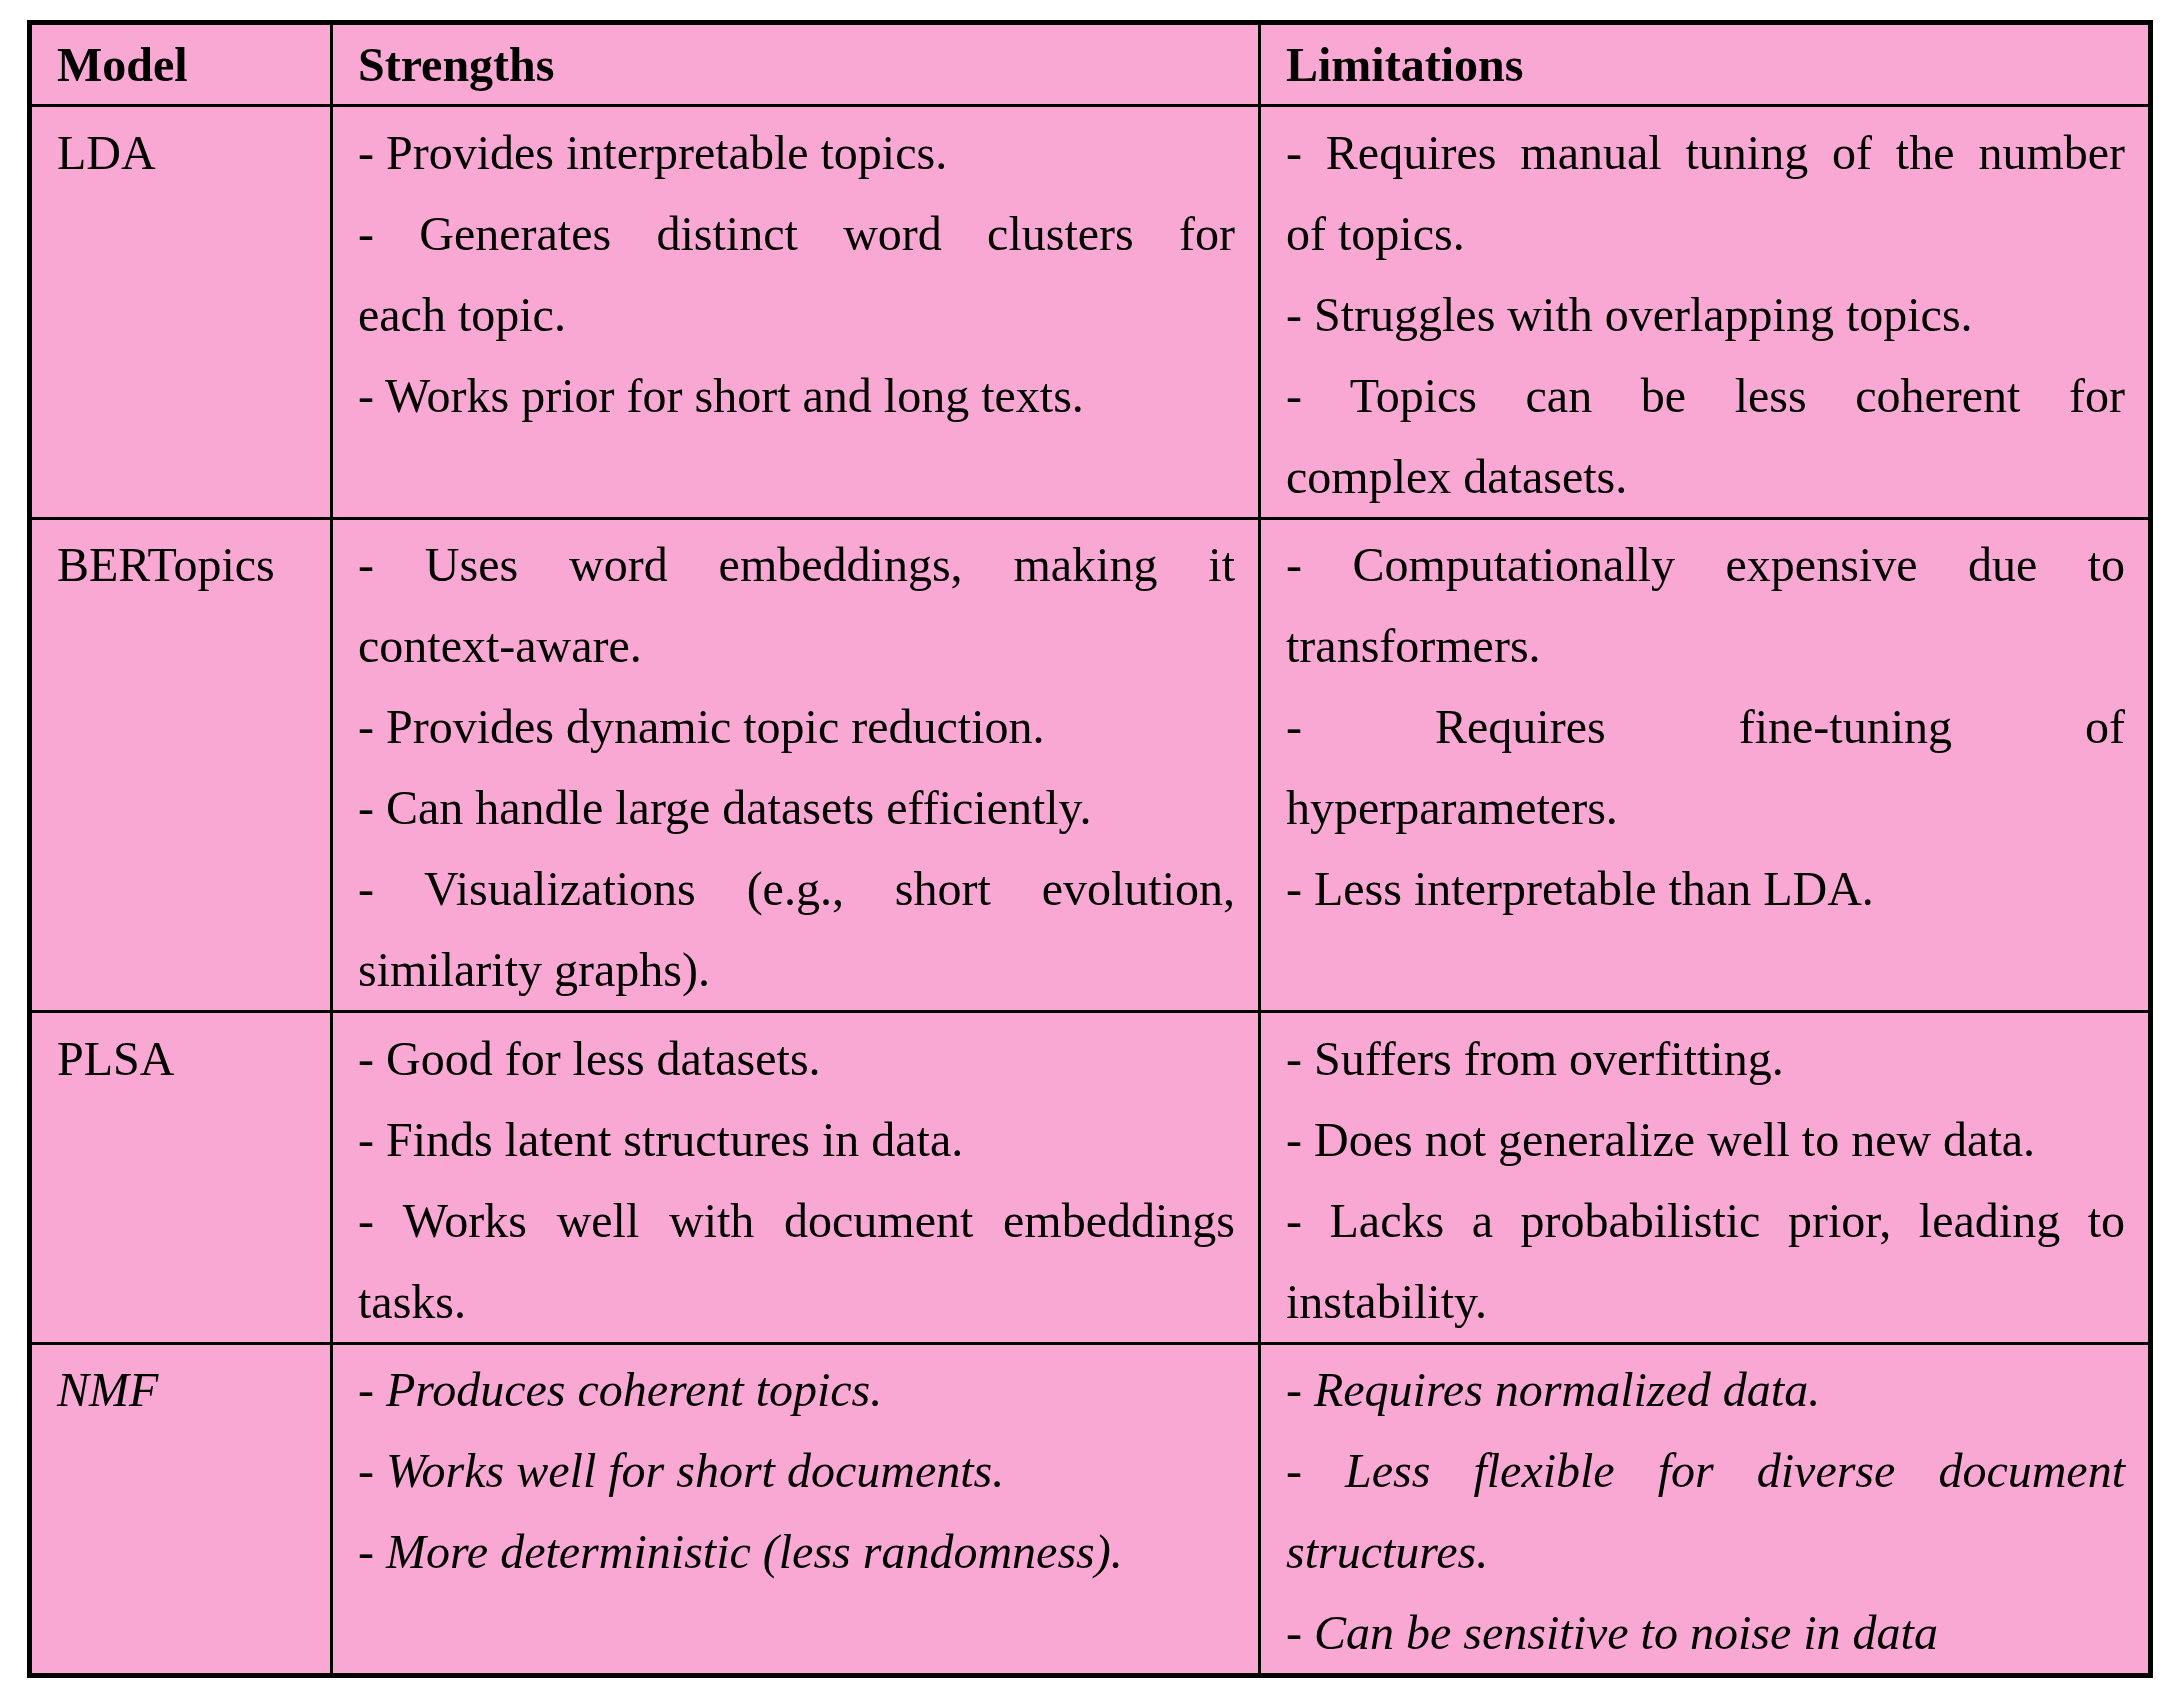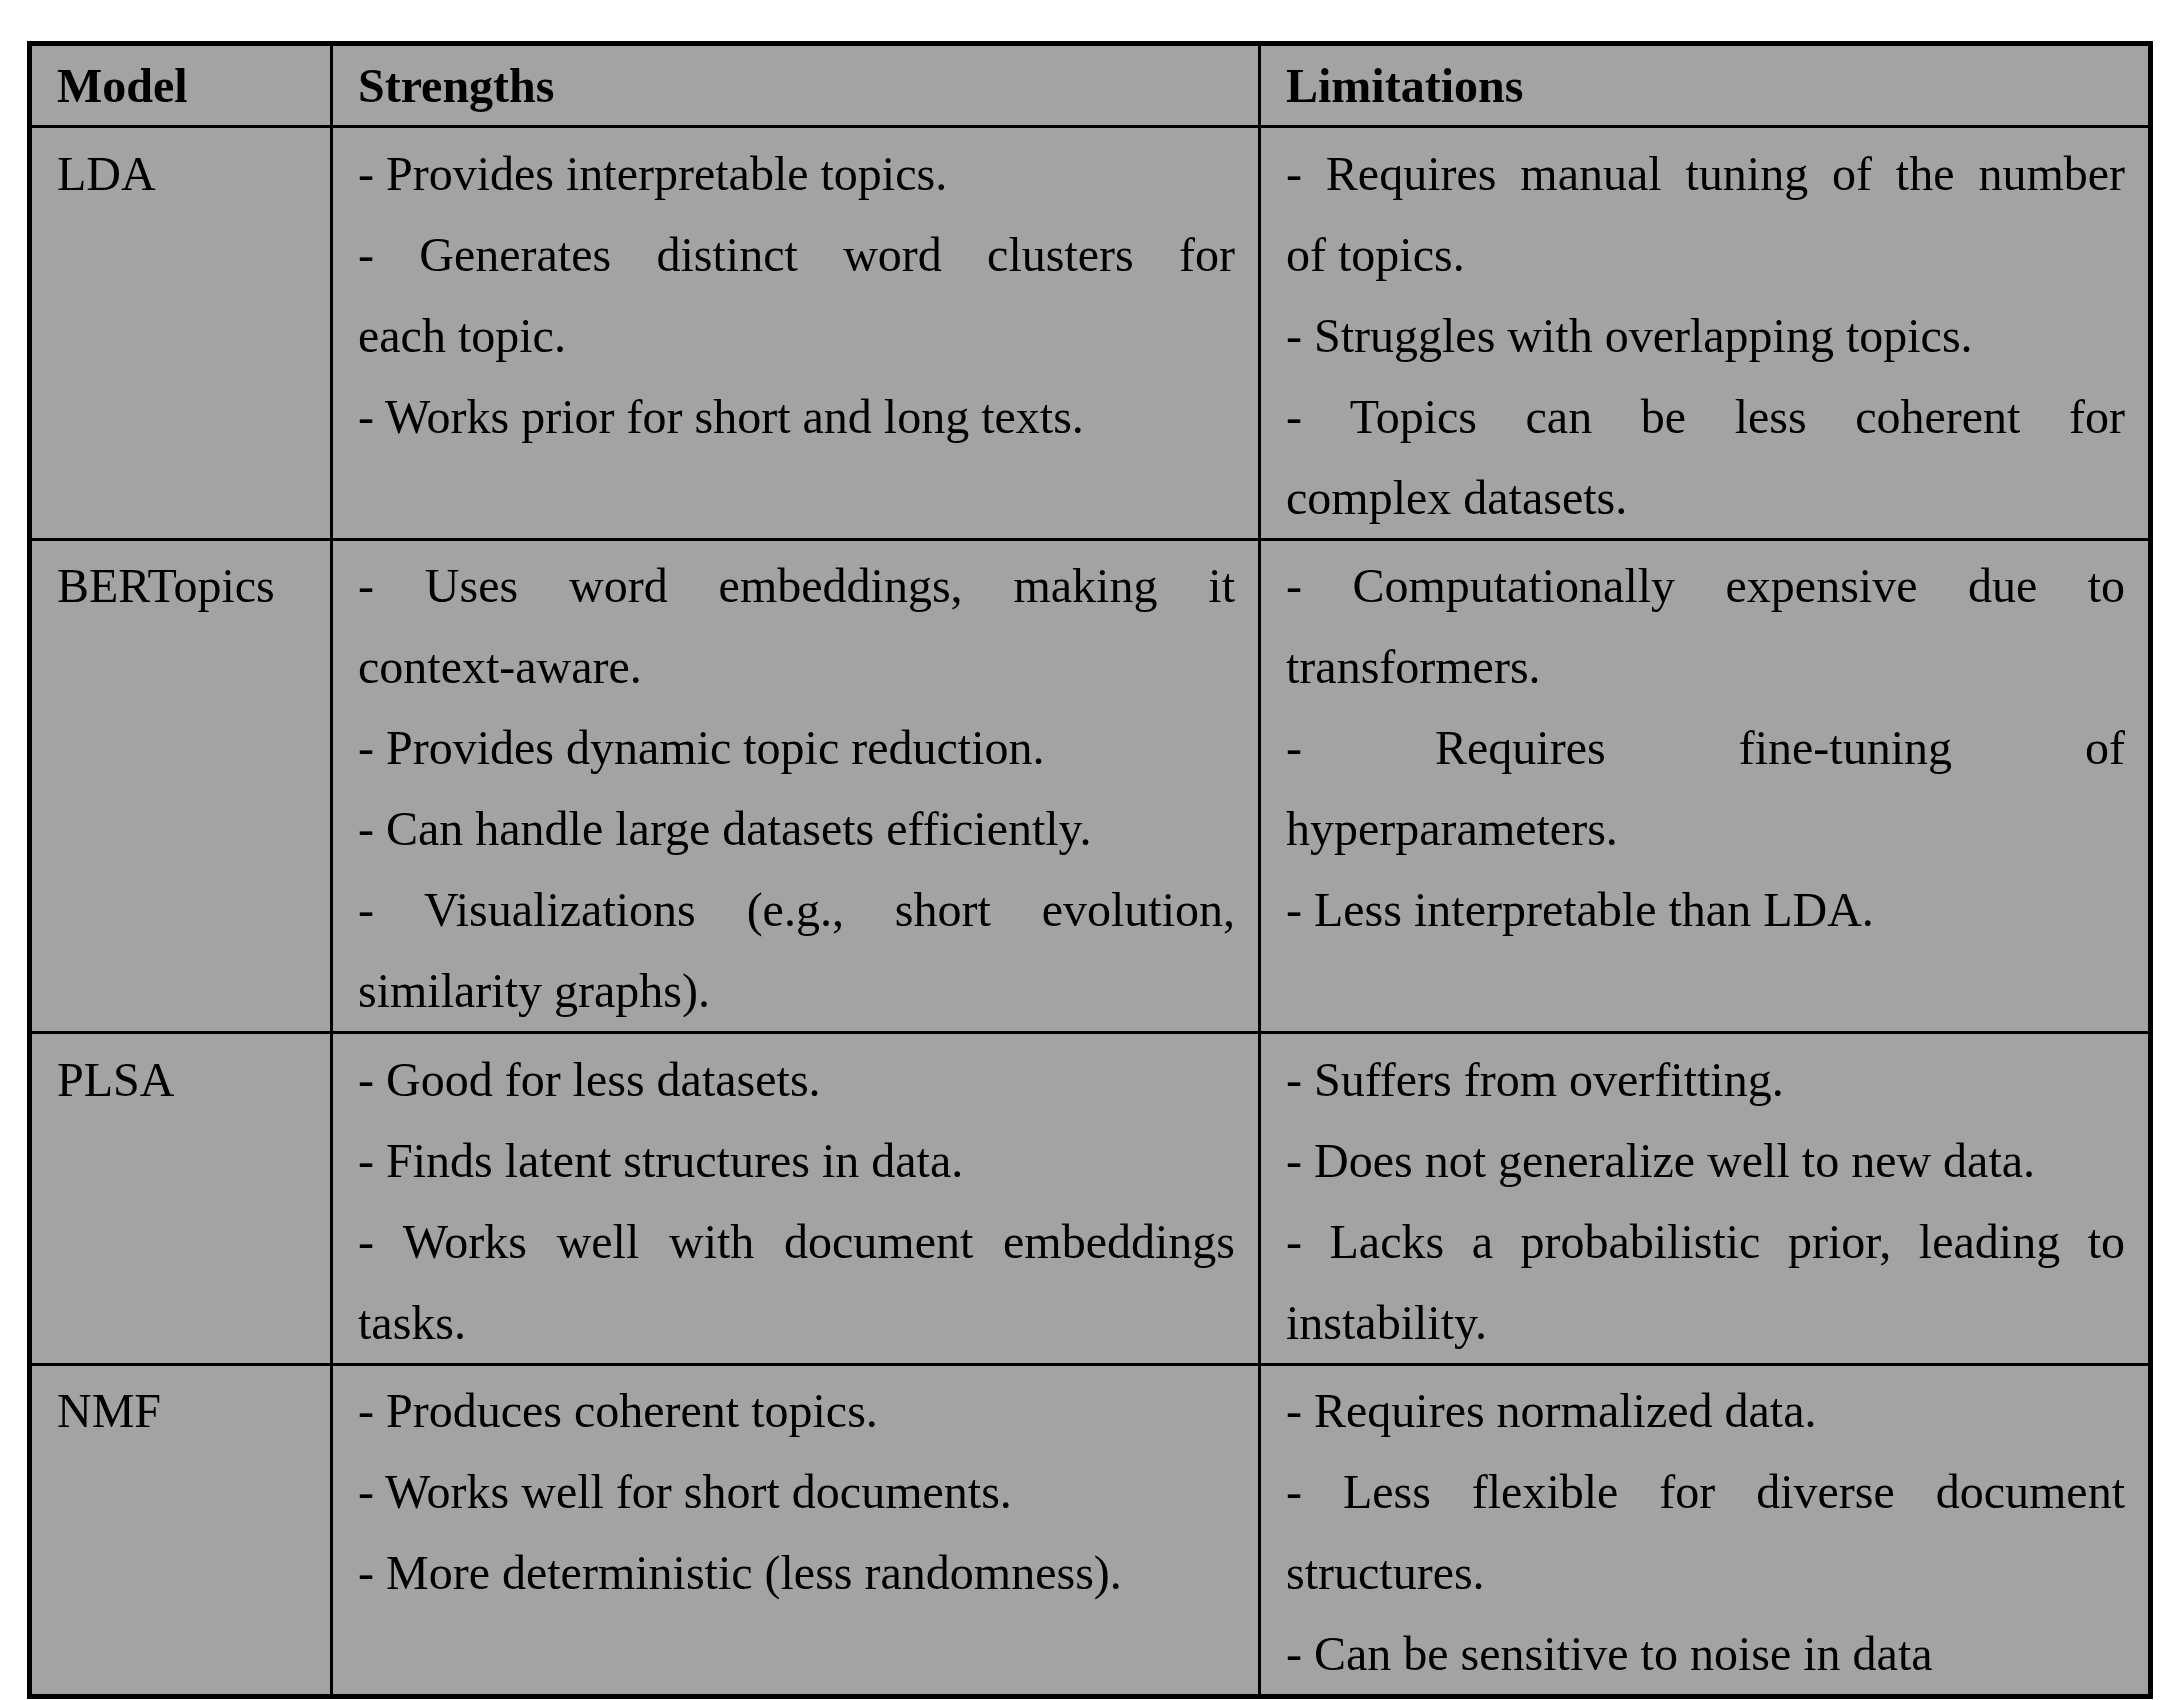--- a/index.html
+++ b/index.html
@@ -10,45 +10,45 @@
   body {
     width: 2172px;
     height: 1701px;
     position: relative;
     font-family: "Liberation Serif", serif;
     color: #000000;
   }
   table.cmp {
     position: absolute;
     left: 27px;
-    top: 41px;
+    top: 20px;
     width: 2121px;
     table-layout: fixed;
     border-collapse: collapse;
-    background: #a3a3a3;
+    background: #f9a8d4;
     border: 5.2px solid #000000;
     font-size: 48px;
   }
   table.cmp td, table.cmp th {
     border: 3.5px solid #000000;
     vertical-align: top;
     padding: 4.6px 23px 0 25px;
     overflow: hidden;
   }
   table.cmp th {
     text-align: left;
     font-weight: bold;
     line-height: 69px;
     white-space: nowrap;
   }
   tr.r-head { height: 83px; }
   tr.r-lda  { height: 410px; }
   tr.r-bert { height: 493px; }
   tr.r-plsa { height: 329px; }
-  tr.r-nmf  { height: 328px; }
+  tr.r-nmf  { height: 328px; font-style: italic; }
   .line {
     line-height: 81px;
     text-align: left;
   }
   .jl {
     text-align: justify;
     text-align-last: justify;
   }
   .model-name {
     line-height: 81px;

